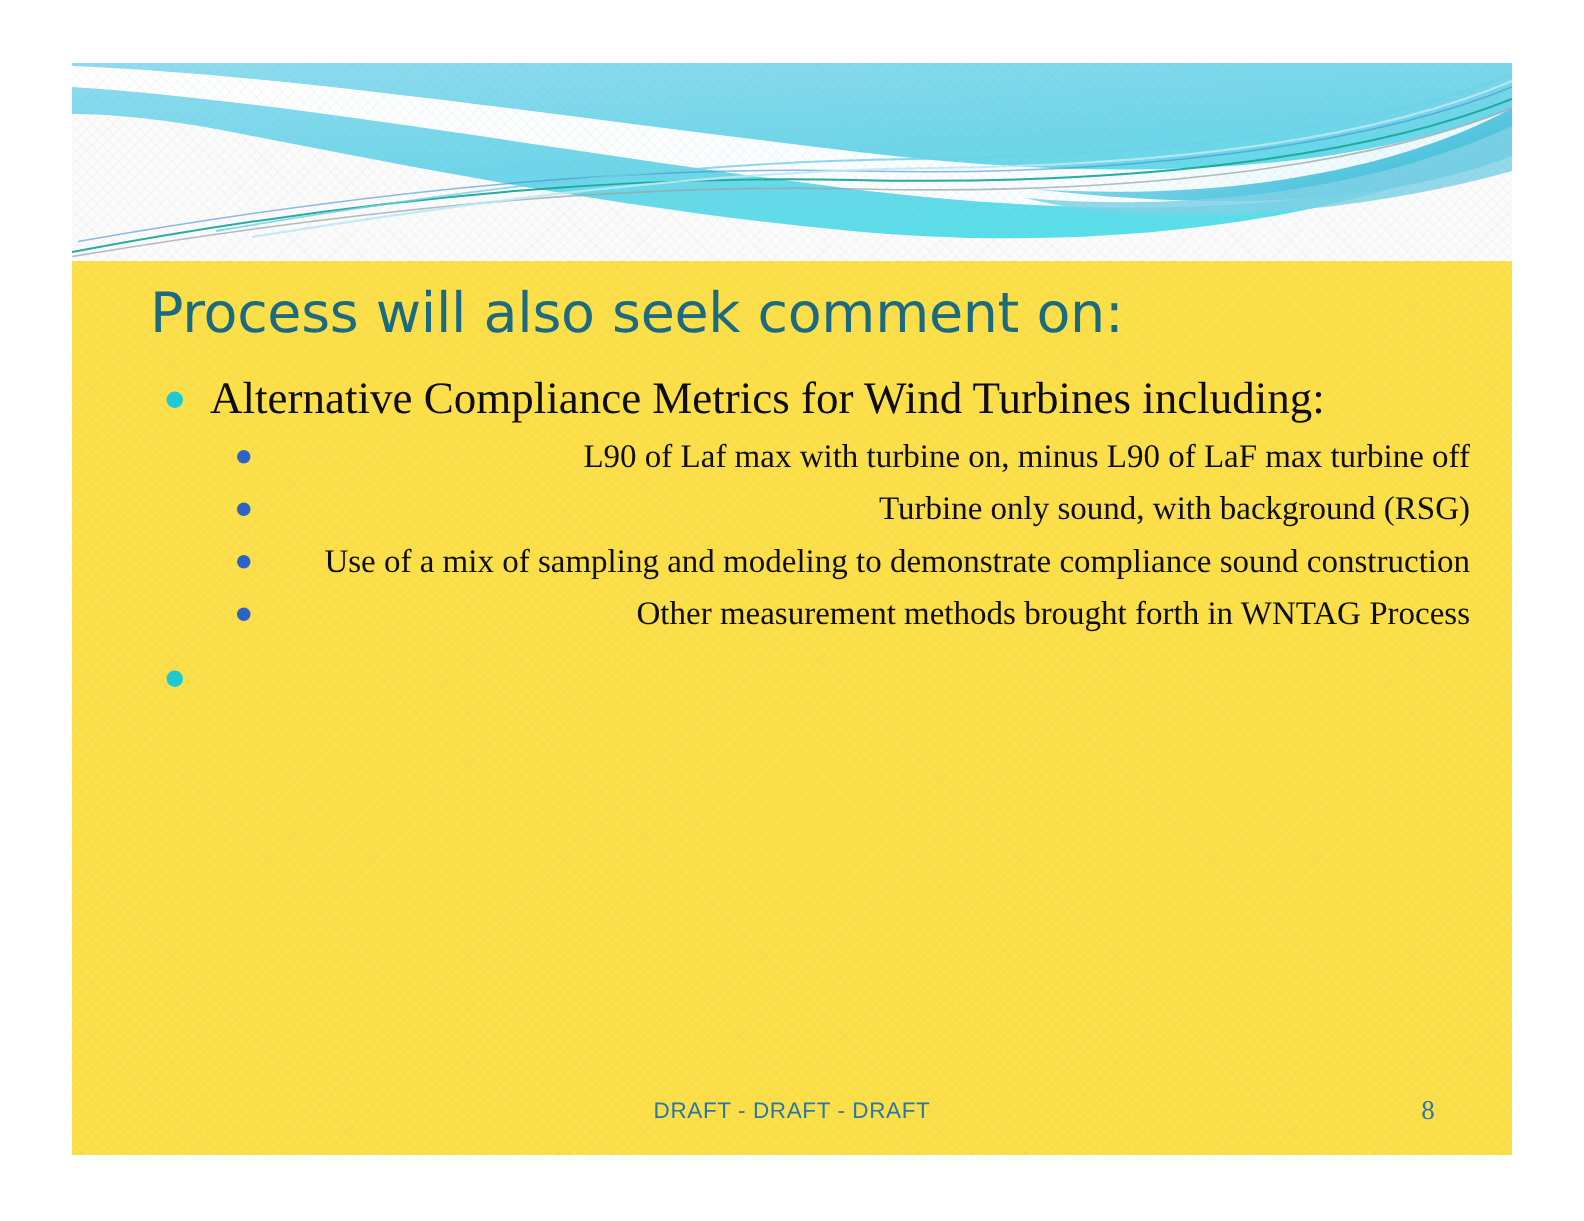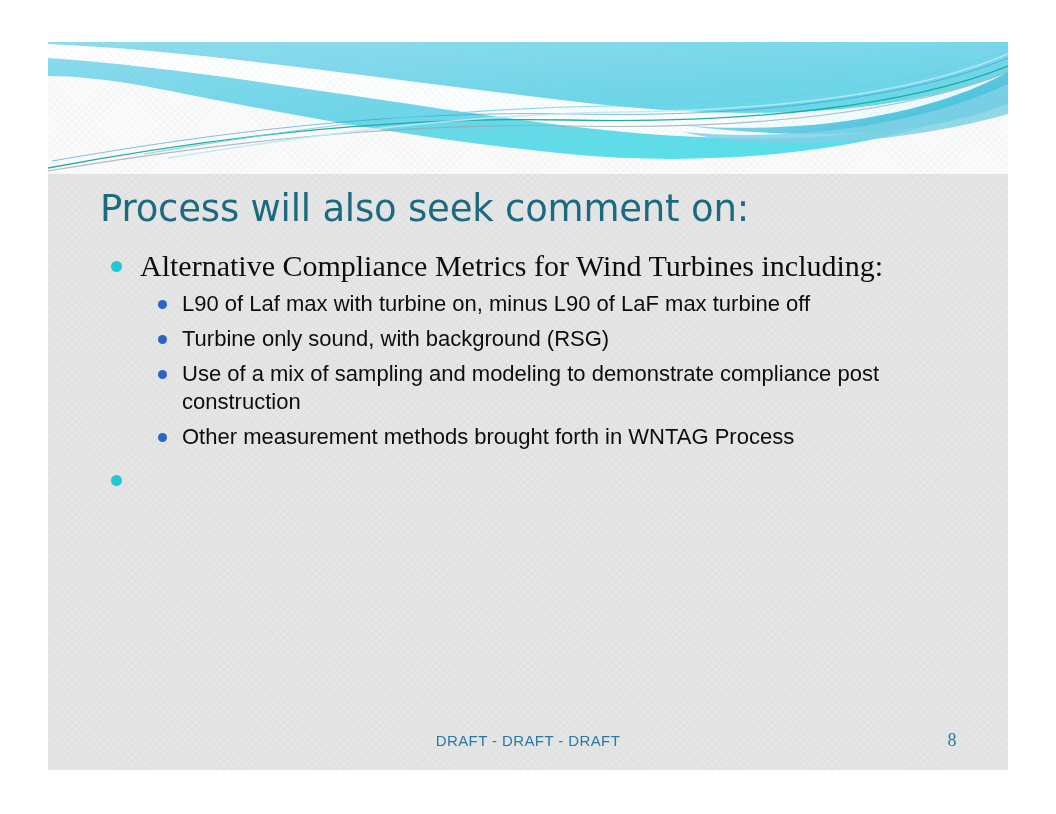--- a/index.html
+++ b/index.html
@@ -14,21 +14,21 @@
     font-family: "Liberation Serif", serif;
   }
 
   
   #slide {
     position: absolute;
     left: 48px;
     top: 42px;
     width: 960px;
     height: 728px;
-    background: #e5e5e5;
+    background: #fde047;
     overflow: hidden;
   }
 
   
   #slide-texture {
     position: absolute;
     inset: 0;
     pointer-events: none;
     background-image:
       repeating-linear-gradient(45deg,  rgba(150,160,170,.055) 0 1px, transparent 1px 5px),
@@ -97,21 +97,22 @@
 
   
   .l2-group { margin: 4px 0 10px 0; }
   .l2 {
     position: relative;
     padding-left: 82px;
     margin: 0 0 7px 0;
     font-size: 22px;
     line-height: 28px;
     color: #0d0d0d;
-    font-family: Liberation Sans, sans-serif;
+    font-family: Liberation Serif, serif;
+    text-align: right;
   }
   .l2 > .bullet {
     position: absolute;
     left: 58px;
     top: 10px;
     width: 9px;
     height: 9px;
     border-radius: 50%;
     background: #2c63c4;
   }
@@ -214,21 +215,21 @@
         <p class="l2">
           <span class="bullet"></span>
           <span>L90 of Laf max with turbine on, minus L90 of LaF max turbine off</span>
         </p>
         <p class="l2">
           <span class="bullet"></span>
           <span>Turbine only sound, with background (RSG)</span>
         </p>
         <p class="l2">
           <span class="bullet"></span>
-          <span>Use of a mix of sampling and modeling to demonstrate compliance post construction</span>
+          <span>Use of a mix of sampling and modeling to demonstrate compliance sound construction</span>
         </p>
         <p class="l2">
           <span class="bullet"></span>
           <span>Other measurement methods brought forth in WNTAG Process</span>
         </p>
       </div>
 
       <p class="l1">
         <span class="bullet"></span>
       </p>

